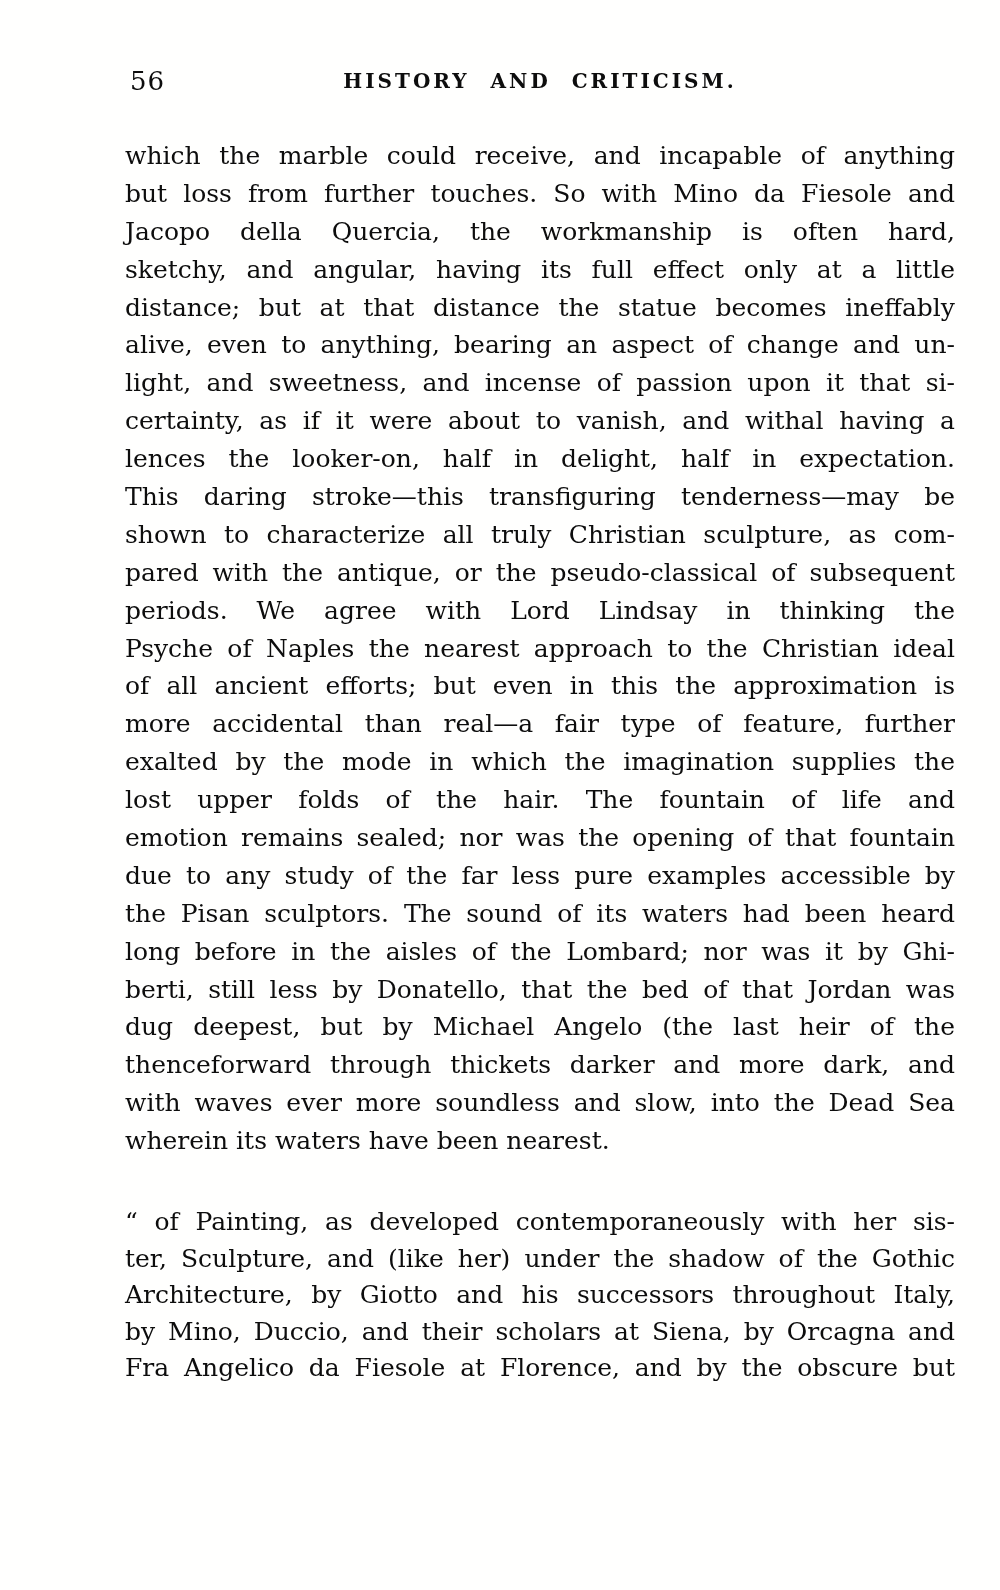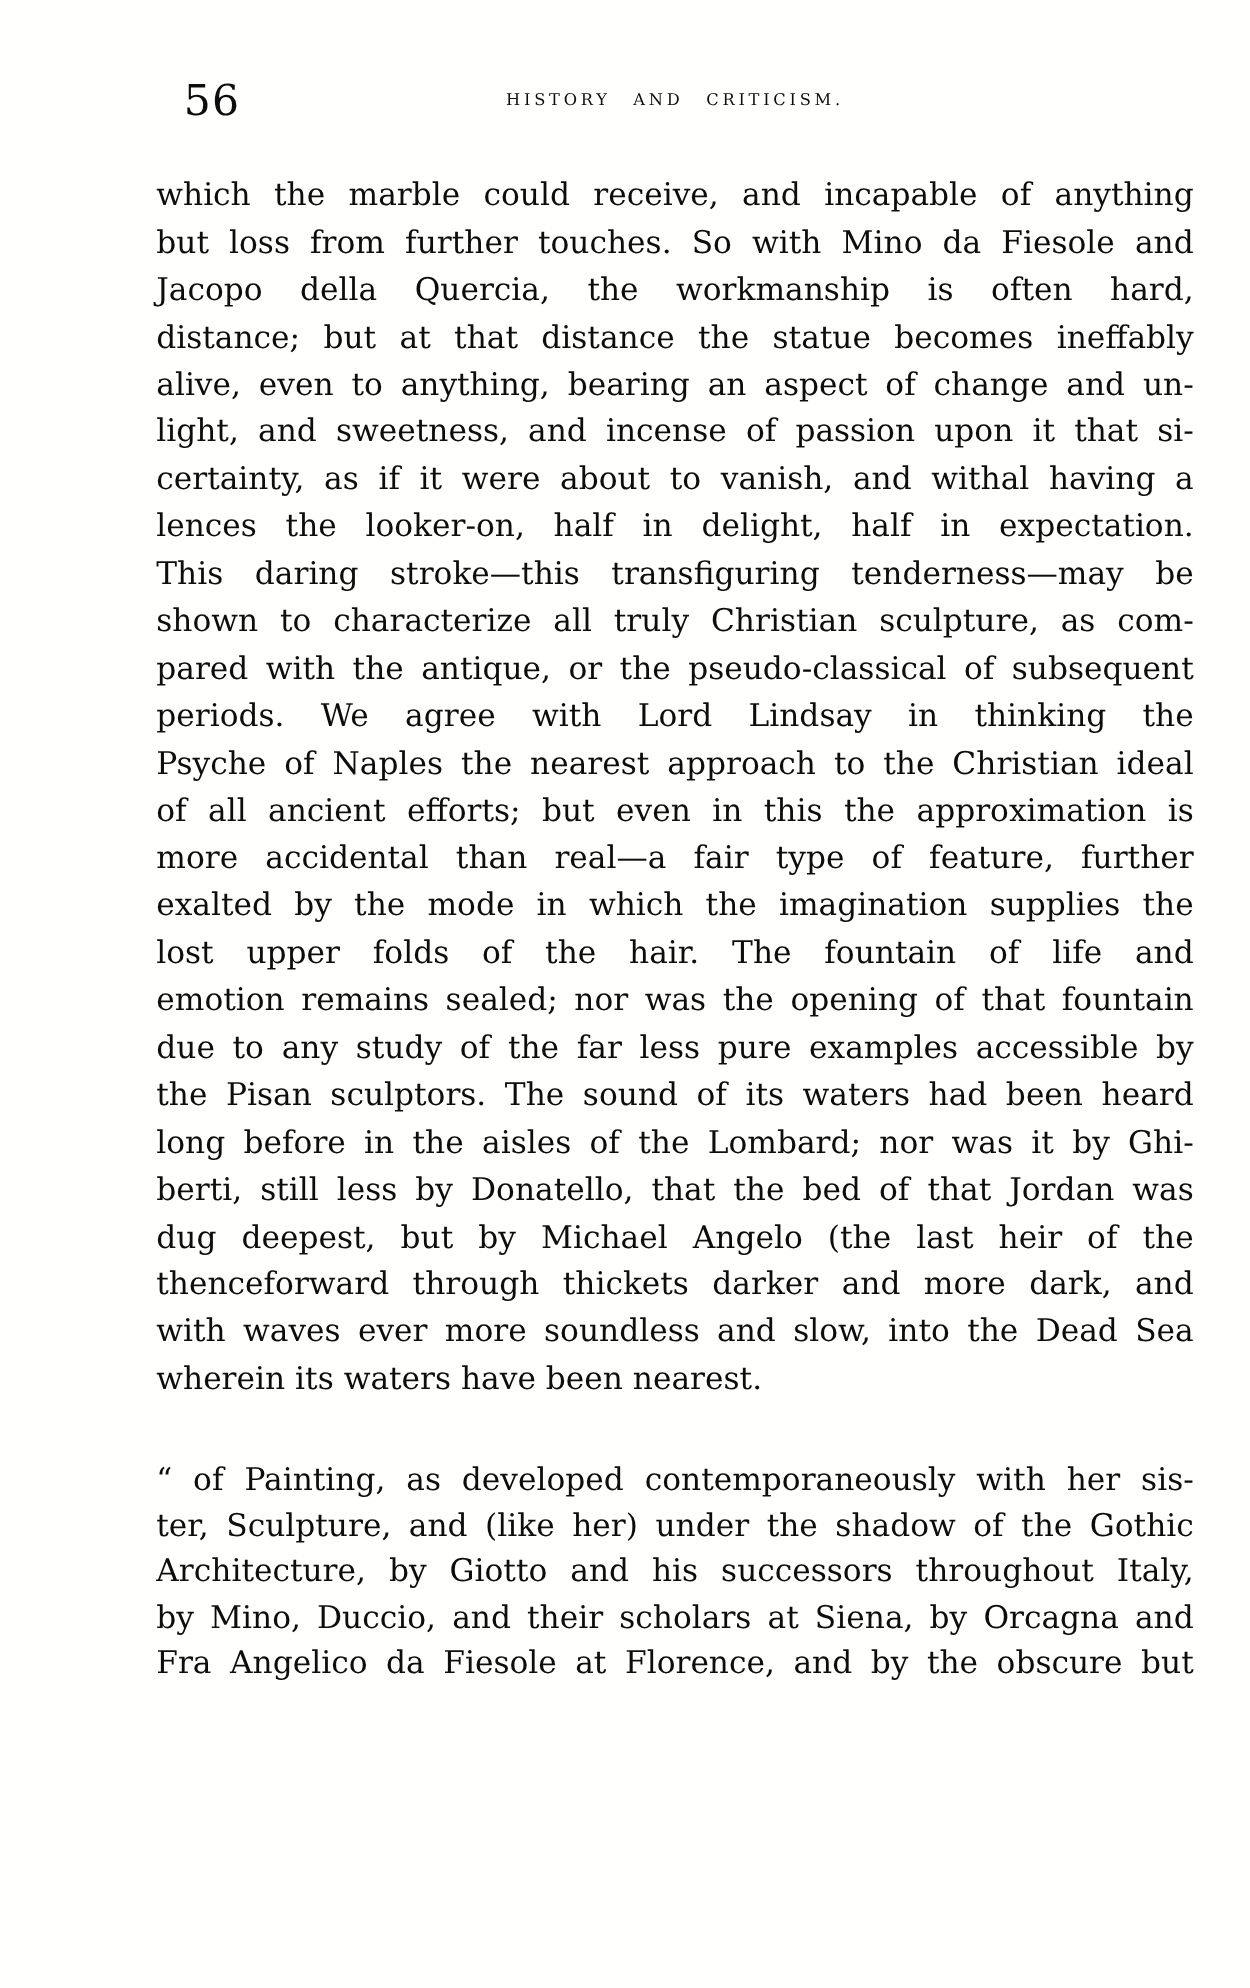--- a/index.html
+++ b/index.html
@@ -18,32 +18,32 @@
   }
   .header-row {
     position: absolute;
     top: 66px;
     left: 125px;
     width: 830px;
     height: 34px;
   }
   .page-number {
     position: absolute;
-    left: 22px;
+    left: 5px;
     top: 0;
-    font-size: 34px;
+    font-size: 26px;
     line-height: 30px;
     letter-spacing: 1px;
   }
   .running-head {
     display: block;
     text-align: center;
-    font-size: 13px;
+    font-size: 20px;
     line-height: 30px;
-    font-weight: normal;
+    font-weight: bold;
     letter-spacing: 3px;
     word-spacing: 11px;
   }
   .textblock {
     position: absolute;
     top: 137px;
     left: 125px;
     width: 830px;
     font-size: 25px;
   }
@@ -75,20 +75,21 @@
     <span class="page-number">56</span>
     <span class="running-head">HISTORY AND CRITICISM.</span>
   </div>
 
   <div class="textblock">
 
     <div class="para">
       <div class="line">which the marble could receive, and incapable of anything</div>
       <div class="line">but loss from further touches.  So with Mino da Fiesole and</div>
       <div class="line">Jacopo della Quercia, the workmanship is often hard,</div>
+      <div class="line">sketchy, and angular, having its full effect only at a little</div>
       <div class="line">distance; but at that distance the statue becomes ineffably</div>
       <div class="line">alive, even to anything, bearing an aspect of change and un-</div>
       <div class="line">light, and sweetness, and incense of passion upon it that si-</div>
       <div class="line">certainty, as if it were about to vanish, and withal having a</div>
       <div class="line">lences the looker-on, half in delight, half in expectation.</div>
       <div class="line">This daring stroke—this transfiguring tenderness—may be</div>
       <div class="line">shown to characterize all truly Christian sculpture, as com-</div>
       <div class="line">pared with the antique, or the pseudo-classical of subsequent</div>
       <div class="line">periods.  We agree with Lord Lindsay in thinking the</div>
       <div class="line">Psyche of Naples the nearest approach to the Christian ideal</div>

